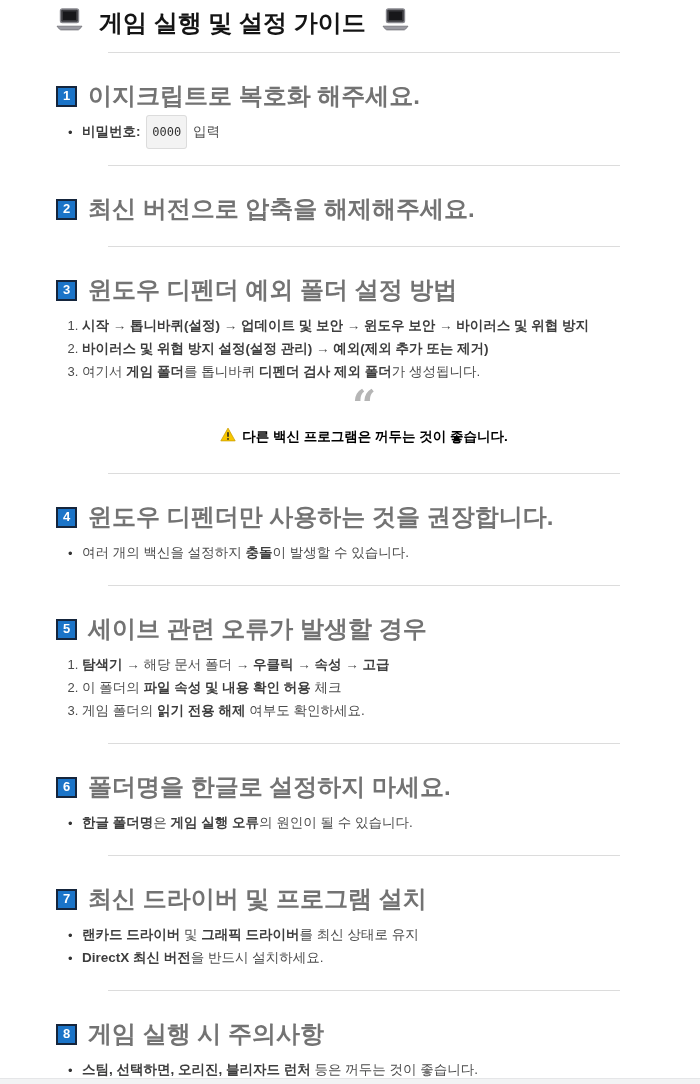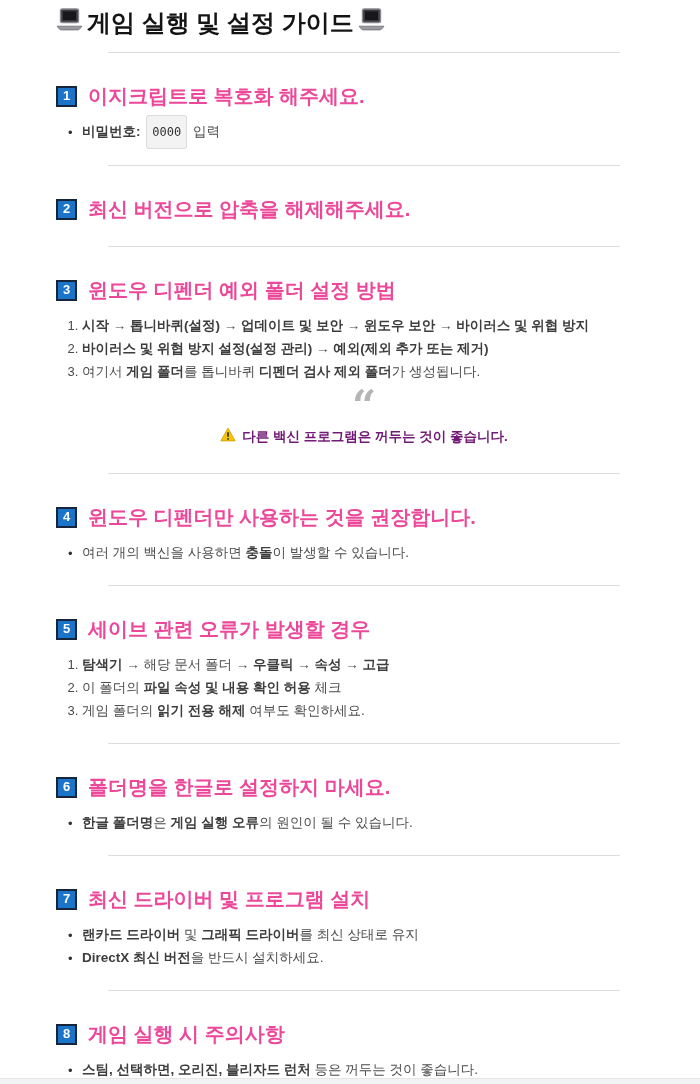--- a/index.html
+++ b/index.html
@@ -9,21 +9,21 @@
     background:#ffffff;
     font-family:"Liberation Sans","DejaVu Sans",sans-serif;
     color:#4b4b4b;
     position:relative;
     overflow:hidden;
   }
   .page { padding:8px 28px 0 56px; }
 
   
   .doc-title {
-    display:flex; align-items:center; gap:4px;
+    display:flex; align-items:center; gap:16px;
     font-size:24px; font-weight:700; color:#141414;
     line-height:30px; margin:0 0 0 0;
   }
   .laptop-icon { display:inline-block; flex:0 0 auto; }
 
   hr.sep {
     border:none; border-top:1px solid #dcdcdc;
     width:512px; margin:14px auto 0 auto;
   }
 
@@ -31,21 +31,21 @@
   .sec-head {
     display:flex; align-items:center; gap:11px;
     margin-top:30px; line-height:26px;
   }
   .num-badge {
     display:inline-flex; align-items:center; justify-content:center;
     width:21px; height:21px; flex:0 0 auto;
     background:#1b74c8; border:2px solid #15253c;
     color:#ffffff; font-size:13px; font-weight:700;
   }
-  .sec-title { font-size:20px; font-weight:700; color:#ec4899; }
+  .sec-title { font-size:24px; font-weight:700; color:#737373; }
 
   
   ol.steps, ul.points {
     margin:14px 0 0 0; padding:0 0 0 26px;
   }
   ol.steps li, ul.points li {
     font-size:13.5px; line-height:17px; color:#4b4b4b;
     margin-bottom:6px; padding-bottom:0;
   }
   ol.steps li { margin-bottom:6px; }
@@ -66,21 +66,21 @@
   }
 
   
   .quote { text-align:center; margin-top:14px; }
   .quote-mark {
     font-family:"DejaVu Serif","Liberation Serif",serif;
     font-size:42px; font-weight:700; color:#b5b5b5;
     line-height:26px; display:block;
   }
   .quote-warning {
-    margin-top:8px; font-size:13.5px; font-weight:700; color:#701a75;
+    margin-top:8px; font-size:13.5px; font-weight:700; color:#000000;
     display:inline-flex; align-items:center; gap:6px;
   }
   .warn-icon { display:inline-block; flex:0 0 auto; position:relative; top:-1px; }
 
   .footer-strip {
     position:absolute; left:0; bottom:0; width:700px; height:6px;
     background:#f2f3f4; border-top:1px solid #e5e6e8;
   }
 </style>
 </head>
@@ -148,21 +148,21 @@
     </span>
   </div>
 
   <hr class="sep" style="margin-top:26px">
 
   <div class="sec-head">
     <span class="num-badge">4</span>
     <span class="sec-title">윈도우 디펜더만 사용하는 것을 권장합니다.</span>
   </div>
   <ul class="points">
-    <li><span>여러 개의 백신을 사용하면 </span><span class="b">충돌</span><span>이 발생할 수 있습니다.</span></li>
+    <li><span>여러 개의 백신을 설정하지 </span><span class="b">충돌</span><span>이 발생할 수 있습니다.</span></li>
   </ul>
 
   <hr class="sep" style="margin-top:24px">
 
   <div class="sec-head">
     <span class="num-badge">5</span>
     <span class="sec-title">세이브 관련 오류가 발생할 경우</span>
   </div>
   <ol class="steps">
     <li><span class="b">탐색기</span><span> → 해당 문서 폴더 → </span><span class="b">우클릭</span><span> → </span><span class="b">속성</span><span> → </span><span class="b">고급</span></li>

